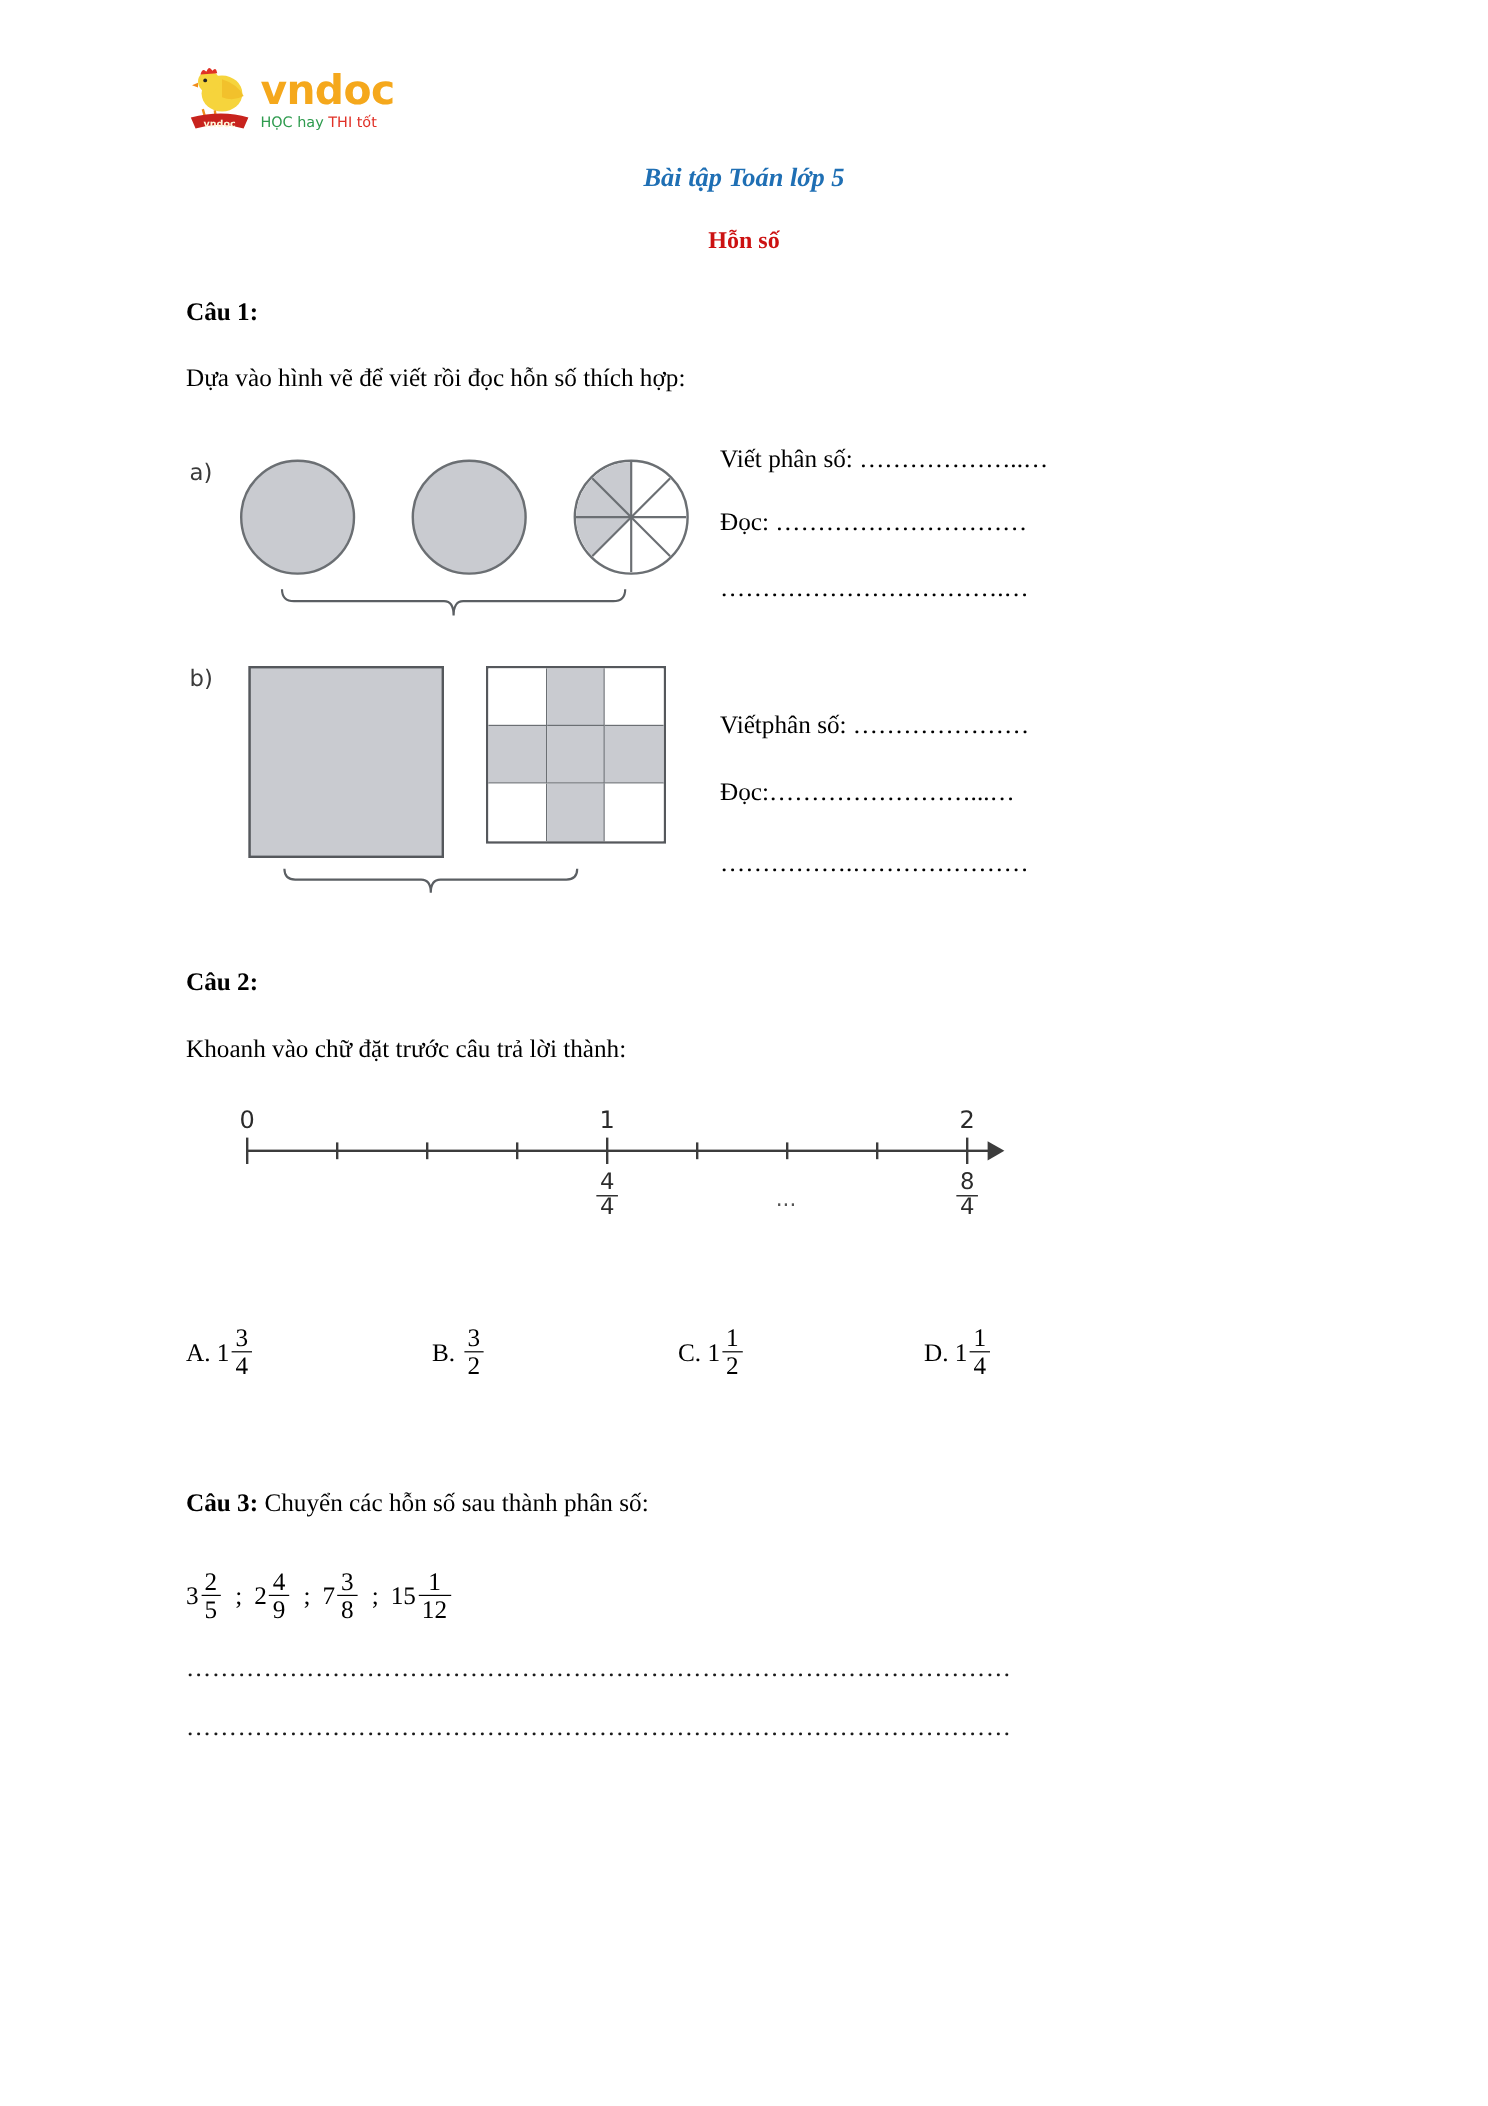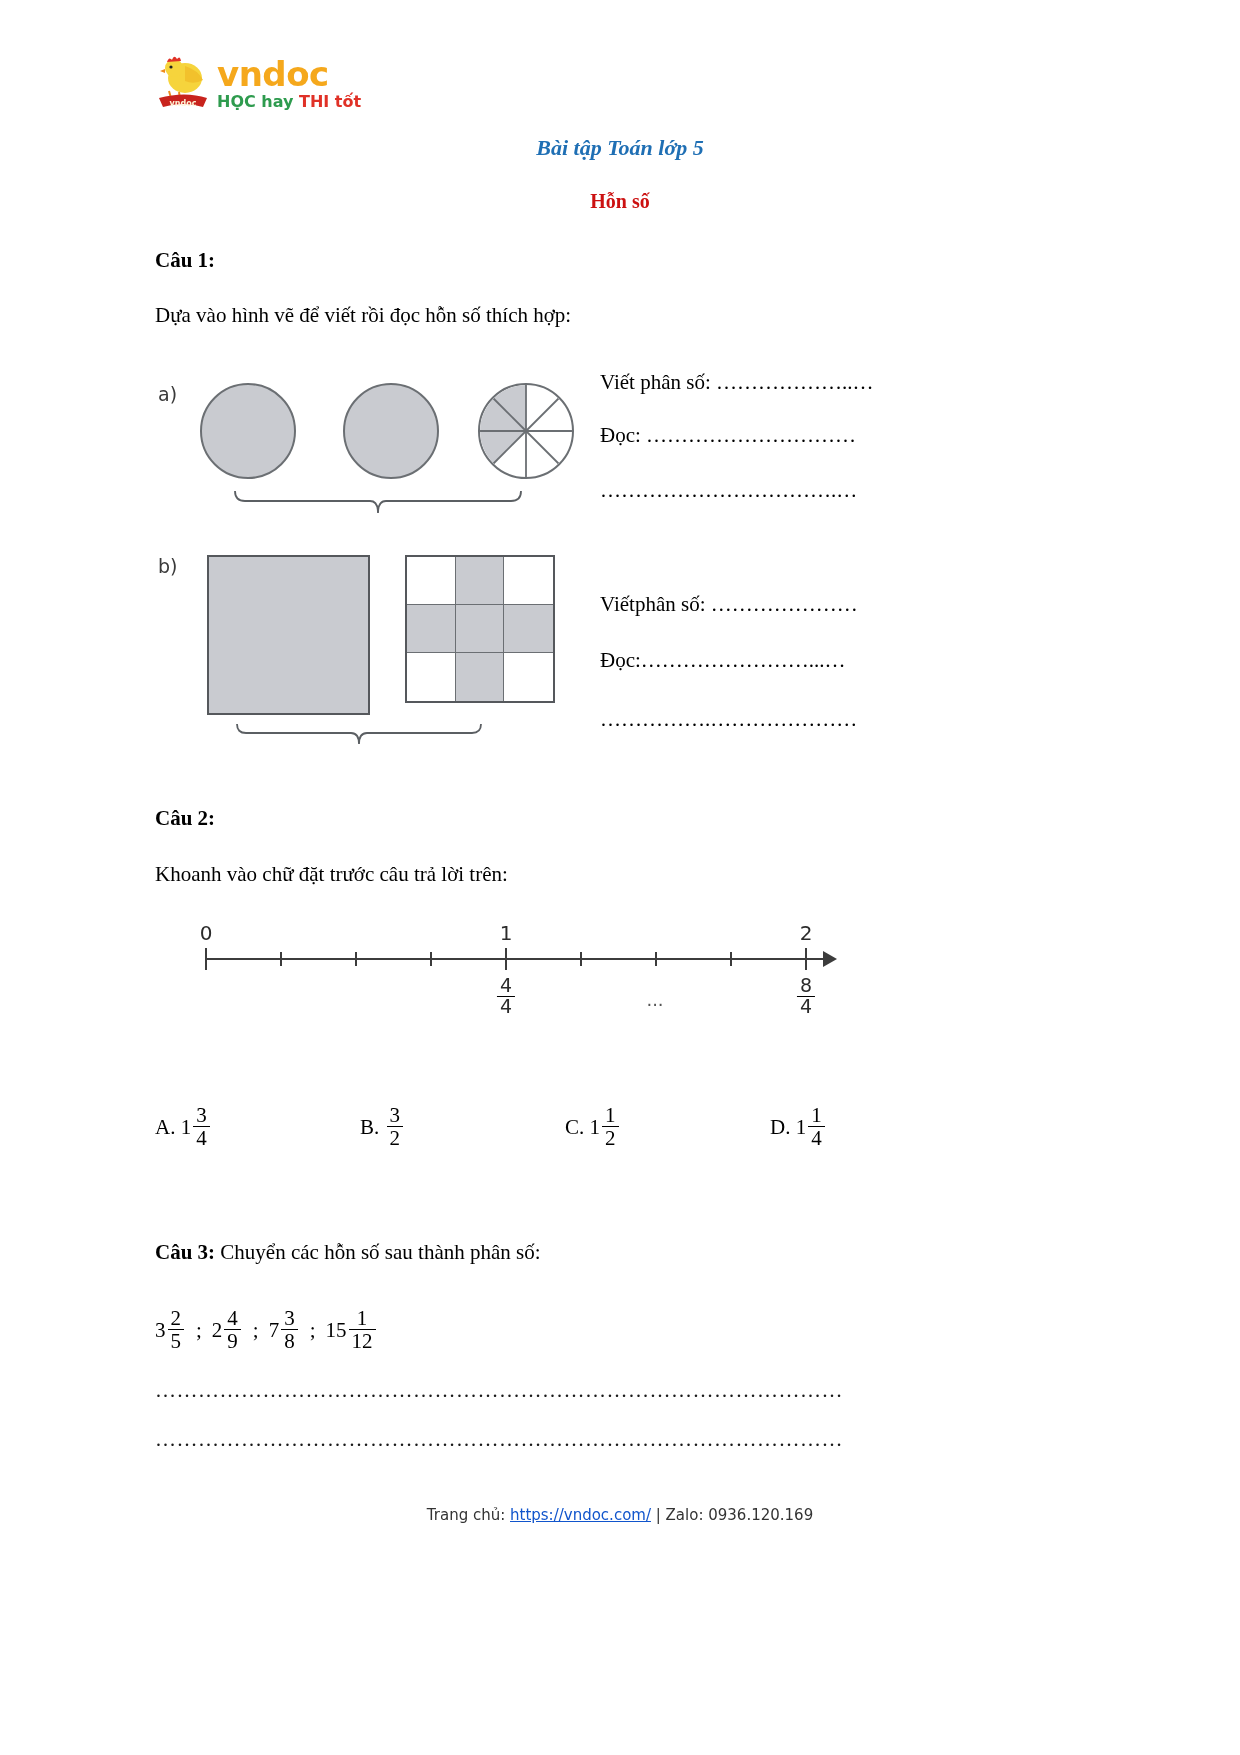--- a/index.html
+++ b/index.html
@@ -25,22 +25,22 @@
   .logo-text { display: flex; flex-direction: column; line-height: 1; }
   .logo-word {
     font-family: "DejaVu Sans", sans-serif;
     font-weight: 700;
     font-size: 34px;
     color: #F5A81C;
     letter-spacing: -0.5px;
   }
   .logo-tag {
     font-family: "DejaVu Sans", sans-serif;
-    font-weight: 700;
-    font-size: 16px;
+    font-weight: 400;
+    font-size: 12px;
     margin-top: 3px;
     white-space: nowrap;
   }
   .tag-green { color: #2E9B4E; }
   .tag-red { color: #E03127; }
 
   
   .doc-title {
     position: absolute; left: 0; right: 0; top: 135px;
     text-align: center;
@@ -330,21 +330,21 @@
 
   <div class="fillline" style="top:370px">Viết phân số: ………………..…</div>
   <div class="fillline" style="top:423px">Đọc: …………………………</div>
   <div class="fillline" style="top:478px">…………………………….…</div>
 
   <div class="fillline" style="top:592px">Viếtphân số: …………………</div>
   <div class="fillline" style="top:648px">Đọc:……………………...…</div>
   <div class="fillline" style="top:707px">…………….…………………</div>
 
   <div class="q-head" style="top:806px">Câu 2:</div>
-  <div class="q-text" style="top:862px">Khoanh vào chữ đặt trước câu trả lời trên:</div>
+  <div class="q-text" style="top:862px">Khoanh vào chữ đặt trước câu trả lời thành:</div>
 
   <div class="numline-box">
     <div class="nl-axis"></div>
     <div class="nl-arrow"></div>
     <div id="nl-ticks">
         <div class="nl-tick minor" style="left: 85px;"></div>
         <div class="nl-tick minor" style="left: 160px;"></div>
         <div class="nl-tick minor" style="left: 235px;"></div>
         <div class="nl-tick minor" style="left: 385px;"></div>
         <div class="nl-tick minor" style="left: 460px;"></div>
@@ -439,17 +439,14 @@
         <span class="frac">
           <span class="num">1</span>
           <span class="den">12</span>
         </span>
       </span>
     </div>
 
   <div class="dotted" style="top:1378px">……………………………………………………………………………………</div>
   <div class="dotted" style="top:1427px">……………………………………………………………………………………</div>
 
-  <div class="footer">
-    <span>Trang chủ: </span><span class="link">https://vndoc.com/</span><span> | Zalo: 0936.120.169</span>
-  </div>
 
 </div>
 
 </body></html>

